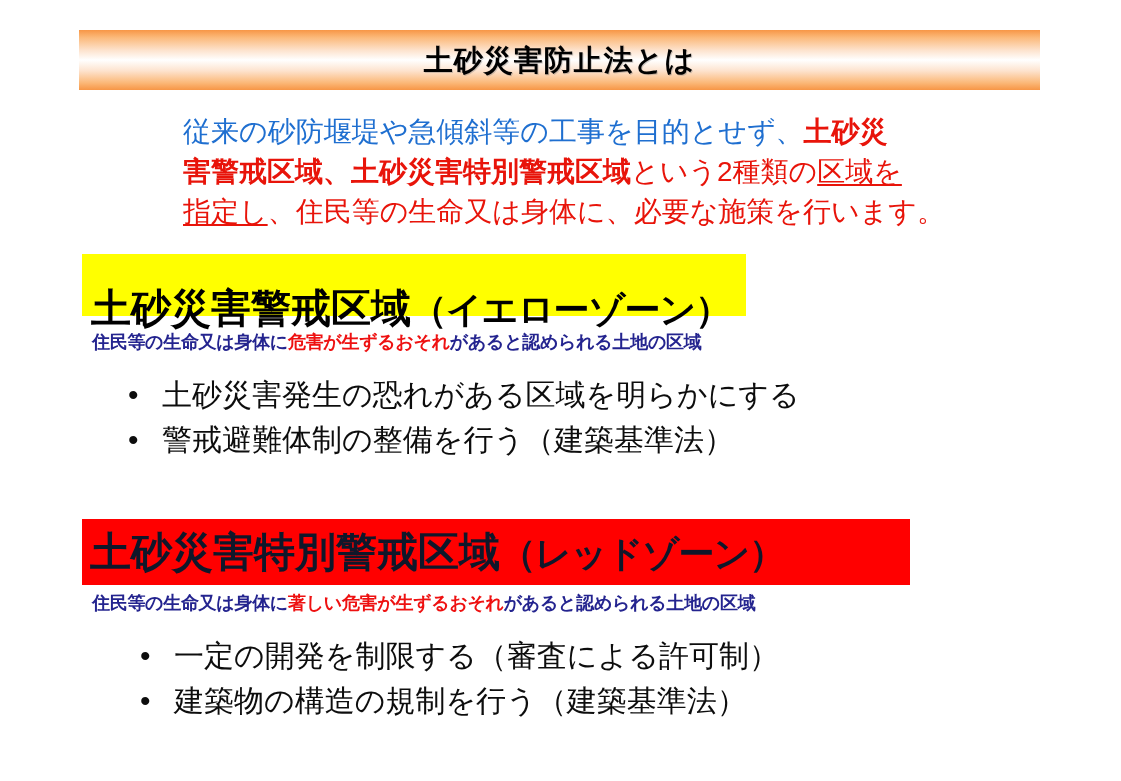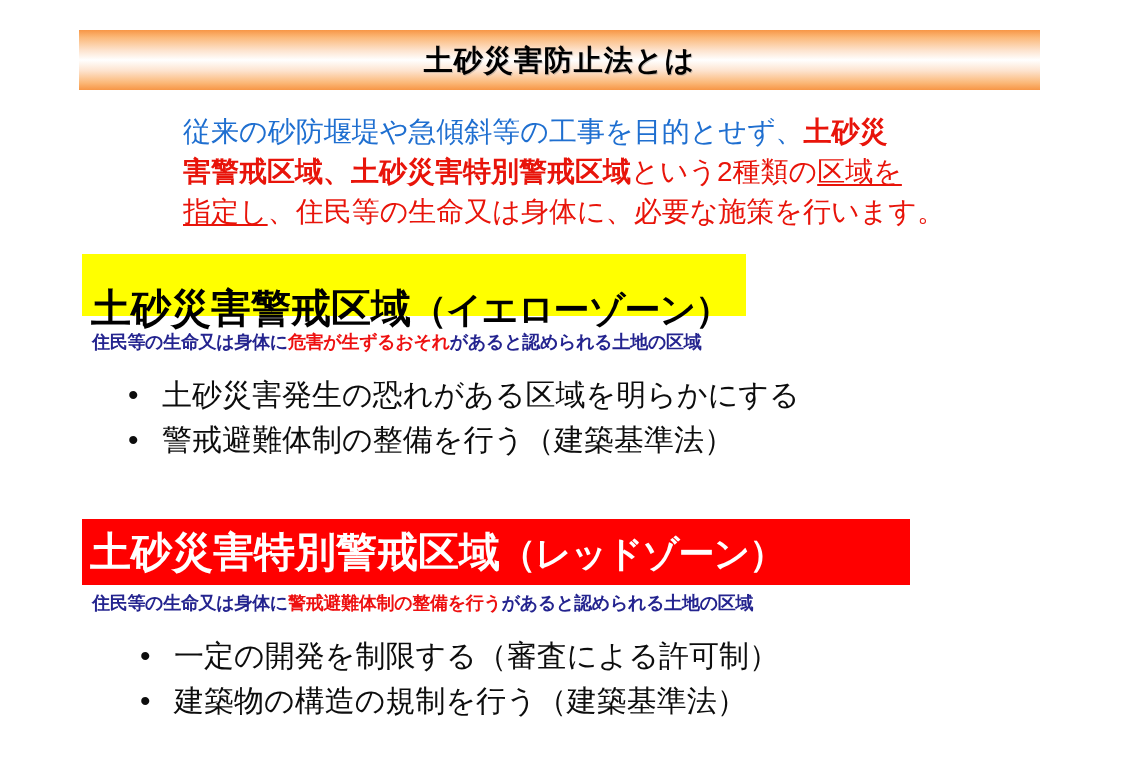--- a/index.html
+++ b/index.html
@@ -135,21 +135,21 @@
     top: 519px;
     width: 828px;
     height: 66px;
     background: #ff0000;
     display: flex;
     align-items: center;
   }
   .red-banner .banner-text {
     font-size: 41px;
     font-weight: bold;
-    color: #ffffff;
+    color: #0f172a;
     padding-left: 8px;
     white-space: nowrap;
     line-height: 1;
   }
 </style>
 </head>
 <body>
 
 <div class="slide">
 
@@ -177,21 +177,21 @@
     <div class="bullet-row">
       <span class="dot">•</span>
       <span class="btxt">警戒避難体制の整備を行う（建築基準法）</span>
     </div>
   </div>
 
   <div class="red-banner">
     <div class="banner-text"><span>土砂災害特別警戒区域</span><span class="zone-kana">（レッドゾーン）</span></div>
   </div>
 
-  <div class="caption caption-red"><span>住民等の生命又は身体に</span><span class="hl">警戒避難体制の整備を行う</span><span>があると認められる土地の区域</span></div>
+  <div class="caption caption-red"><span>住民等の生命又は身体に</span><span class="hl">著しい危害が生ずるおそれ</span><span>があると認められる土地の区域</span></div>
 
   <div class="bullets bullets-red">
     <div class="bullet-row">
       <span class="dot">•</span>
       <span class="btxt">一定の開発を制限する（審査による許可制）</span>
     </div>
     <div class="bullet-row">
       <span class="dot">•</span>
       <span class="btxt">建築物の構造の規制を行う（建築基準法）</span>
     </div>

